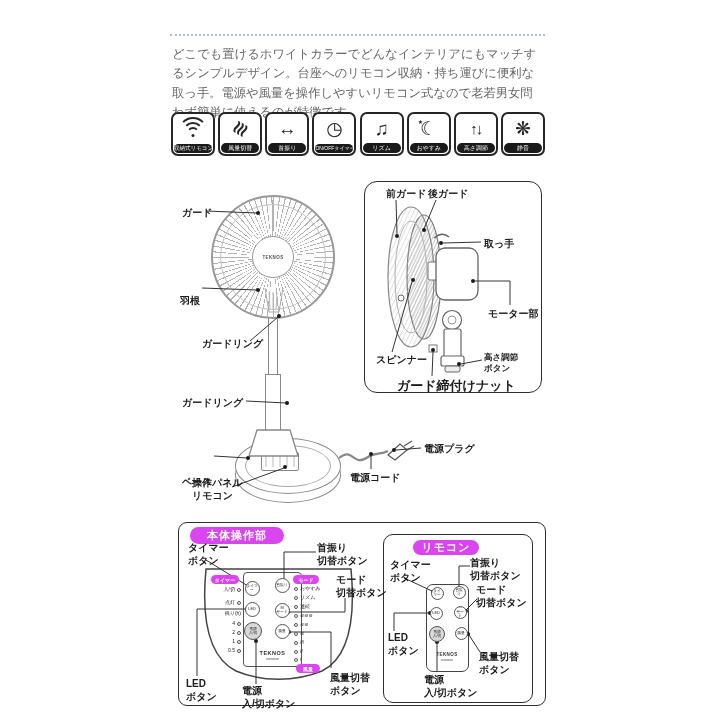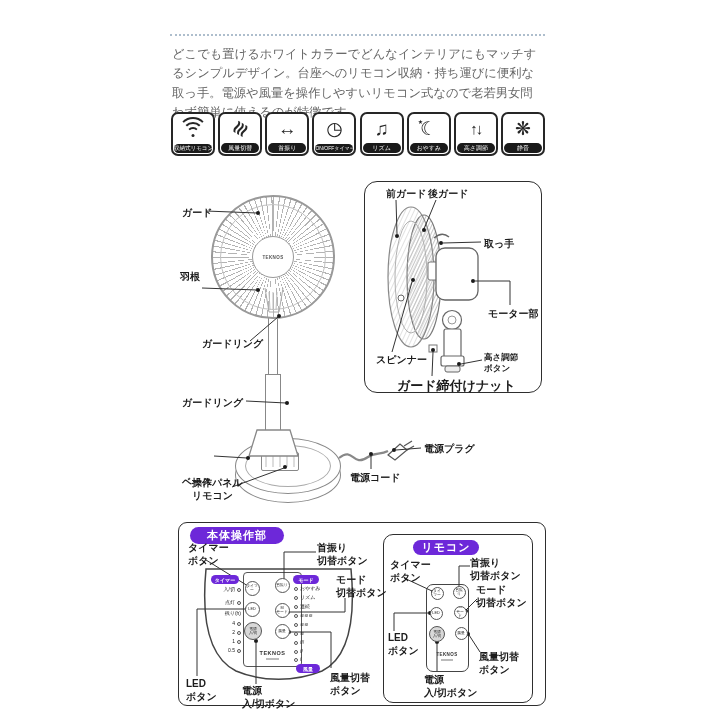--- a/index.html
+++ b/index.html
@@ -39,21 +39,21 @@
   .hub{position:absolute;left:252px;top:236px;width:42px;height:42px;border-radius:50%;background:#fff;
        border:1.2px solid #999;box-sizing:border-box;display:flex;align-items:center;justify-content:center;
        font-size:4.5px;font-weight:bold;letter-spacing:0.4px;color:#555;z-index:3;overflow:hidden;}
   .pole{position:absolute;background:#fff;border:1.5px solid #888;box-sizing:border-box;z-index:1;}
   .ellipse{position:absolute;border:1.5px solid #888;border-radius:50%;background:#fff;box-sizing:border-box;}
   .basepanel{position:absolute;left:261px;top:452px;width:36px;height:17px;border:1px solid #888;border-radius:2px;
              background:#fff;z-index:3;}
   .basepanel::after{content:"";position:absolute;inset:3px;background:repeating-linear-gradient(90deg,#ddd 0 2px,transparent 2px 7px);}
   
   .box{position:absolute;border:1.8px solid #2e2e2e;border-radius:11px;background:#fff;box-sizing:border-box;z-index:2;}
-  .pill{position:absolute;background:#6d28d9;color:#fff;font-weight:bold;display:flex;align-items:center;
+  .pill{position:absolute;background:#d946ef;color:#fff;font-weight:bold;display:flex;align-items:center;
         justify-content:center;z-index:8;white-space:nowrap;overflow:hidden;}
   .bigpill{border-radius:9px;font-size:11px;letter-spacing:1px;}
   .tinypill{border-radius:5px;font-size:5px;}
   
   .innerrect{position:absolute;left:243px;top:572px;width:59px;height:95px;border:1.5px solid #555;
              border-radius:4px;background:#fff;box-sizing:border-box;z-index:4;}
   .btn{position:absolute;border:1.2px solid #555;border-radius:50%;background:#fff;display:flex;align-items:center;
        justify-content:center;text-align:center;font-size:3.8px;line-height:1.15;color:#222;z-index:8;
        white-space:pre-line;overflow:hidden;box-sizing:border-box;}
   .gray{background:#d8d8d8;}
@@ -220,21 +220,21 @@
   <div class="btn" style="left:429.5px;top:606.5px;width:13px;height:13px;">LED</div>
   <div class="btn" style="left:453.5px;top:605.5px;width:13px;height:13px;">M
 モード</div>
   <div class="btn gray" style="left:429px;top:626px;width:16px;height:16px;">電源
 入/切</div>
   <div class="btn" style="left:454.5px;top:626.5px;width:13px;height:13px;">風量</div>
   <div class="brandtxt" style="left:433px;top:652px;width:28px;font-size:4.5px;letter-spacing:0.4px;">TEKNOS</div>
   <div class="smudge" style="left:441px;top:659px;width:12px;"></div>
 
   <div class="lbl" style="left:182px;top:206px;">ガード</div>
-  <div class="lbl" style="left:180px;top:270px;">羽根</div>
+  <div class="lbl" style="left:180px;top:294px;">羽根</div>
   <div class="lbl" style="left:202px;top:337px;">ガードリング</div>
   <div class="lbl" style="left:182px;top:396px;">ガードリング</div>
   <div class="lbl" style="left:182px;top:450px;margin-top:25px;">ベース</div>
   <div class="lbl" style="left:192px;top:476px;">操作パネル
 リモコン</div>
   <div class="lbl" style="left:350px;top:471px;">電源コード</div>
   <div class="lbl" style="left:424px;top:442px;">電源プラグ</div>
 
   <div class="lbl" style="left:386px;top:187px;">前ガード</div>
   <div class="lbl" style="left:428px;top:187px;">後ガード</div>

